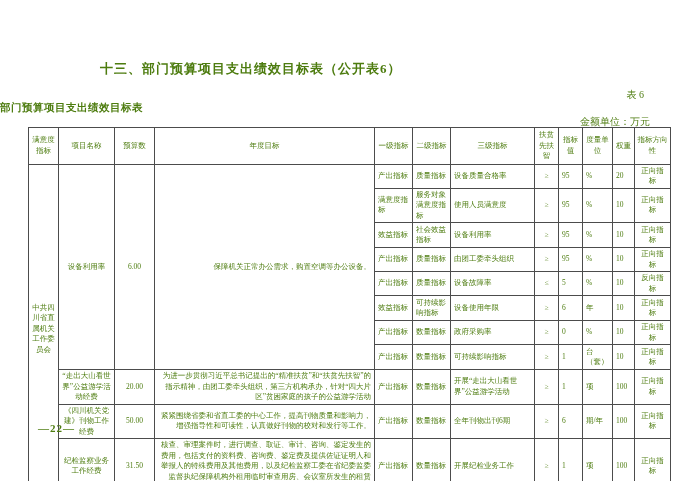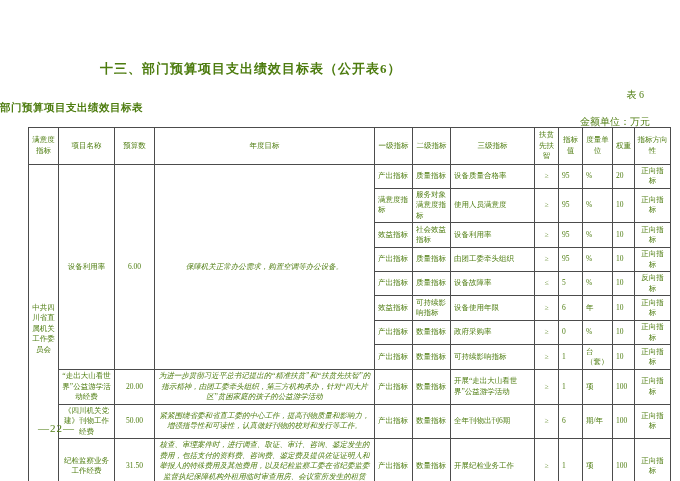--- a/index.html
+++ b/index.html
@@ -39,24 +39,24 @@
     font-size:7.5px;line-height:1.4;
     padding:1px 3px;
     font-weight:normal;
     vertical-align:middle;
     word-break:break-all;
     overflow:hidden;
   }
   table.budget th{text-align:center;padding:2px 1px;}
   td.cc{text-align:center;}
   td.cl{text-align:left;}
-  td.goal{text-align:center;vertical-align:middle;font-style:italic;}
+  td.goal{text-align:right;vertical-align:middle;}
   .pageno{
     position:absolute;left:38px;top:422px;
-    font-size:11px;font-weight:normal;letter-spacing:1px;
+    font-size:11px;font-weight:bold;letter-spacing:1px;
   }
 </style>
 </head>
 <body>
 
 <div class="page">
 
   <div class="section-title">十三、部门预算项目支出绩效目标表（公开表6）</div>
   <div class="table-no">表 6</div>
   <div class="table-title">部门预算项目支出绩效目标表</div>

